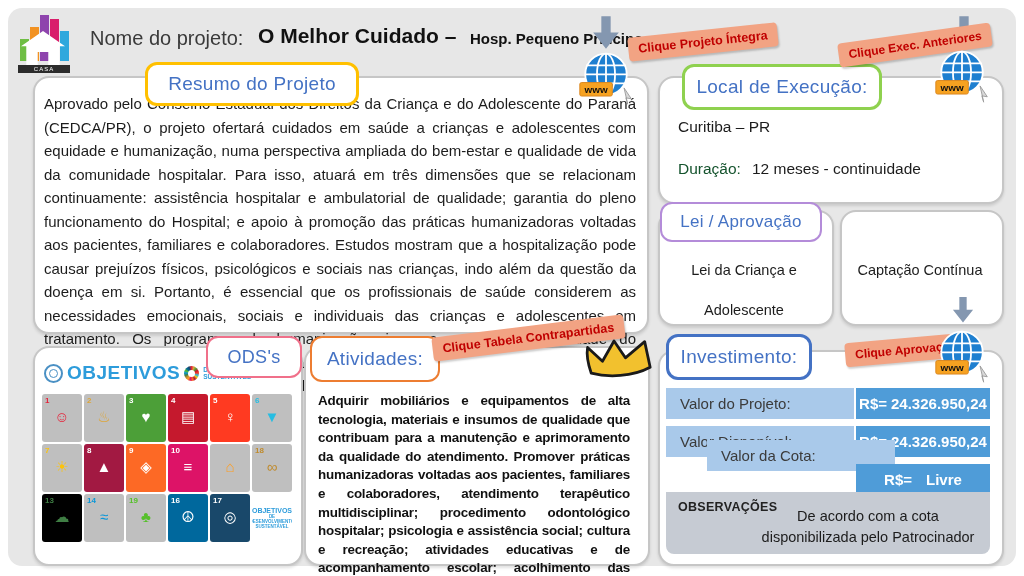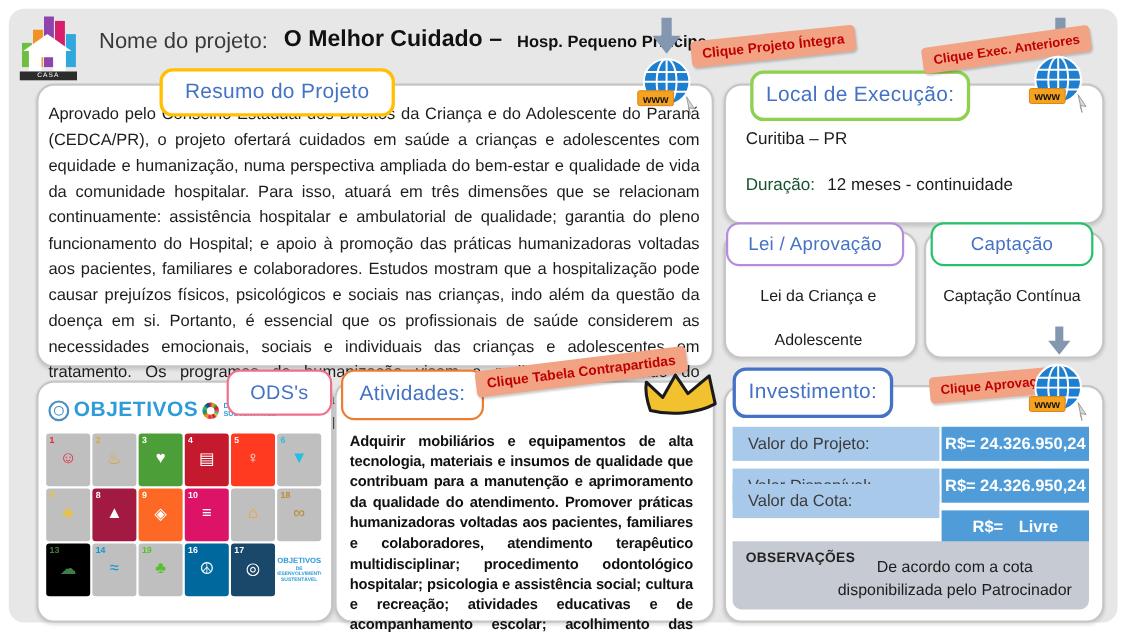--- a/index.html
+++ b/index.html
@@ -147,21 +147,20 @@
   <div class="pill" style="left:666px;top:64px;width:194px;height:40px;border:3px solid var(--local_border,#8fd14f);margin-left:16px;">Local de Execução:</div>
   <div class="plain" style="left:678px;top:118px;">Curitiba – PR</div>
   <div class="plain" style="left:678px;top:160px;color:#14532d;">Duração:</div>
   <div class="plain" style="left:752px;top:160px;">12 meses - continuidade</div>
 
   <div class="card" style="left:658px;top:210px;width:172px;height:112px;"></div>
   <div class="pill" style="left:660px;top:202px;width:158px;height:36px;font-size:17px;border:2.5px solid var(--lei_border,#b48cd9);">Lei / Aprovação</div>
   <div class="plain center-txt" style="left:668px;top:250px;width:152px;font-size:14.5px;line-height:40px;">Lei da Criança e Adolescente</div>
 
   <div class="card" style="left:840px;top:210px;width:160px;height:112px;"></div>
-  <div class="pill" style="left:846px;top:202px;width:144px;height:36px;font-size:17px;border:2.5px solid var(--captacao_border,#24c168);">Captação</div>
   <div class="plain center-txt" style="left:846px;top:262px;width:148px;font-size:14.5px;">Captação Contínua</div>
   <div class="arrow" style="left:952px;top:296px;width:22px;height:30px;z-index:6;">
     <svg viewBox="0 0 24 30">
         <path d="M8,1 h8 v14 h7 L12,29 L1,15 h7 Z" fill="#8497b0"></path>
       </svg>
   </div>
 
   <div class="card" style="left:33px;top:346px;width:266px;height:216px;"></div>
   <div class="pill" style="left:206px;top:336px;width:92px;height:38px;font-size:18px;border:2.5px solid var(--ods_border,#f0708a);">ODS's</div>
   <div class="ods-logo">
@@ -279,21 +278,21 @@
   <div class="inv-row-label" style="top:388px;">Valor do Projeto:</div>
   <div class="inv-row-value" style="top:388px;">
     <span>R$=</span>
     <span style="margin-left:-10px">24.326.950,24</span>
   </div>
   <div class="inv-row-label" style="top:426px;">Valor Disponível:</div>
   <div class="inv-row-value" style="top:426px;">
     <span>R$=</span>
     <span style="margin-left:-10px">24.326.950,24</span>
   </div>
-  <div class="inv-row-label" style="top:440px;">Valor da Cota:</div>
+  <div class="inv-row-label" style="top:440px;margin-left:41px;">Valor da Cota:</div>
   <div class="inv-row-value" style="top:464px;">
     <span>R$=</span>
     <span>Livre</span>
   </div>
 
   <div class="obs-block">
     <div class="obs-label">OBSERVAÇÕES</div>
     <div class="obs-text">De acordo com a cota disponibilizada pelo Patrocinador</div>
   </div>
 </div>

